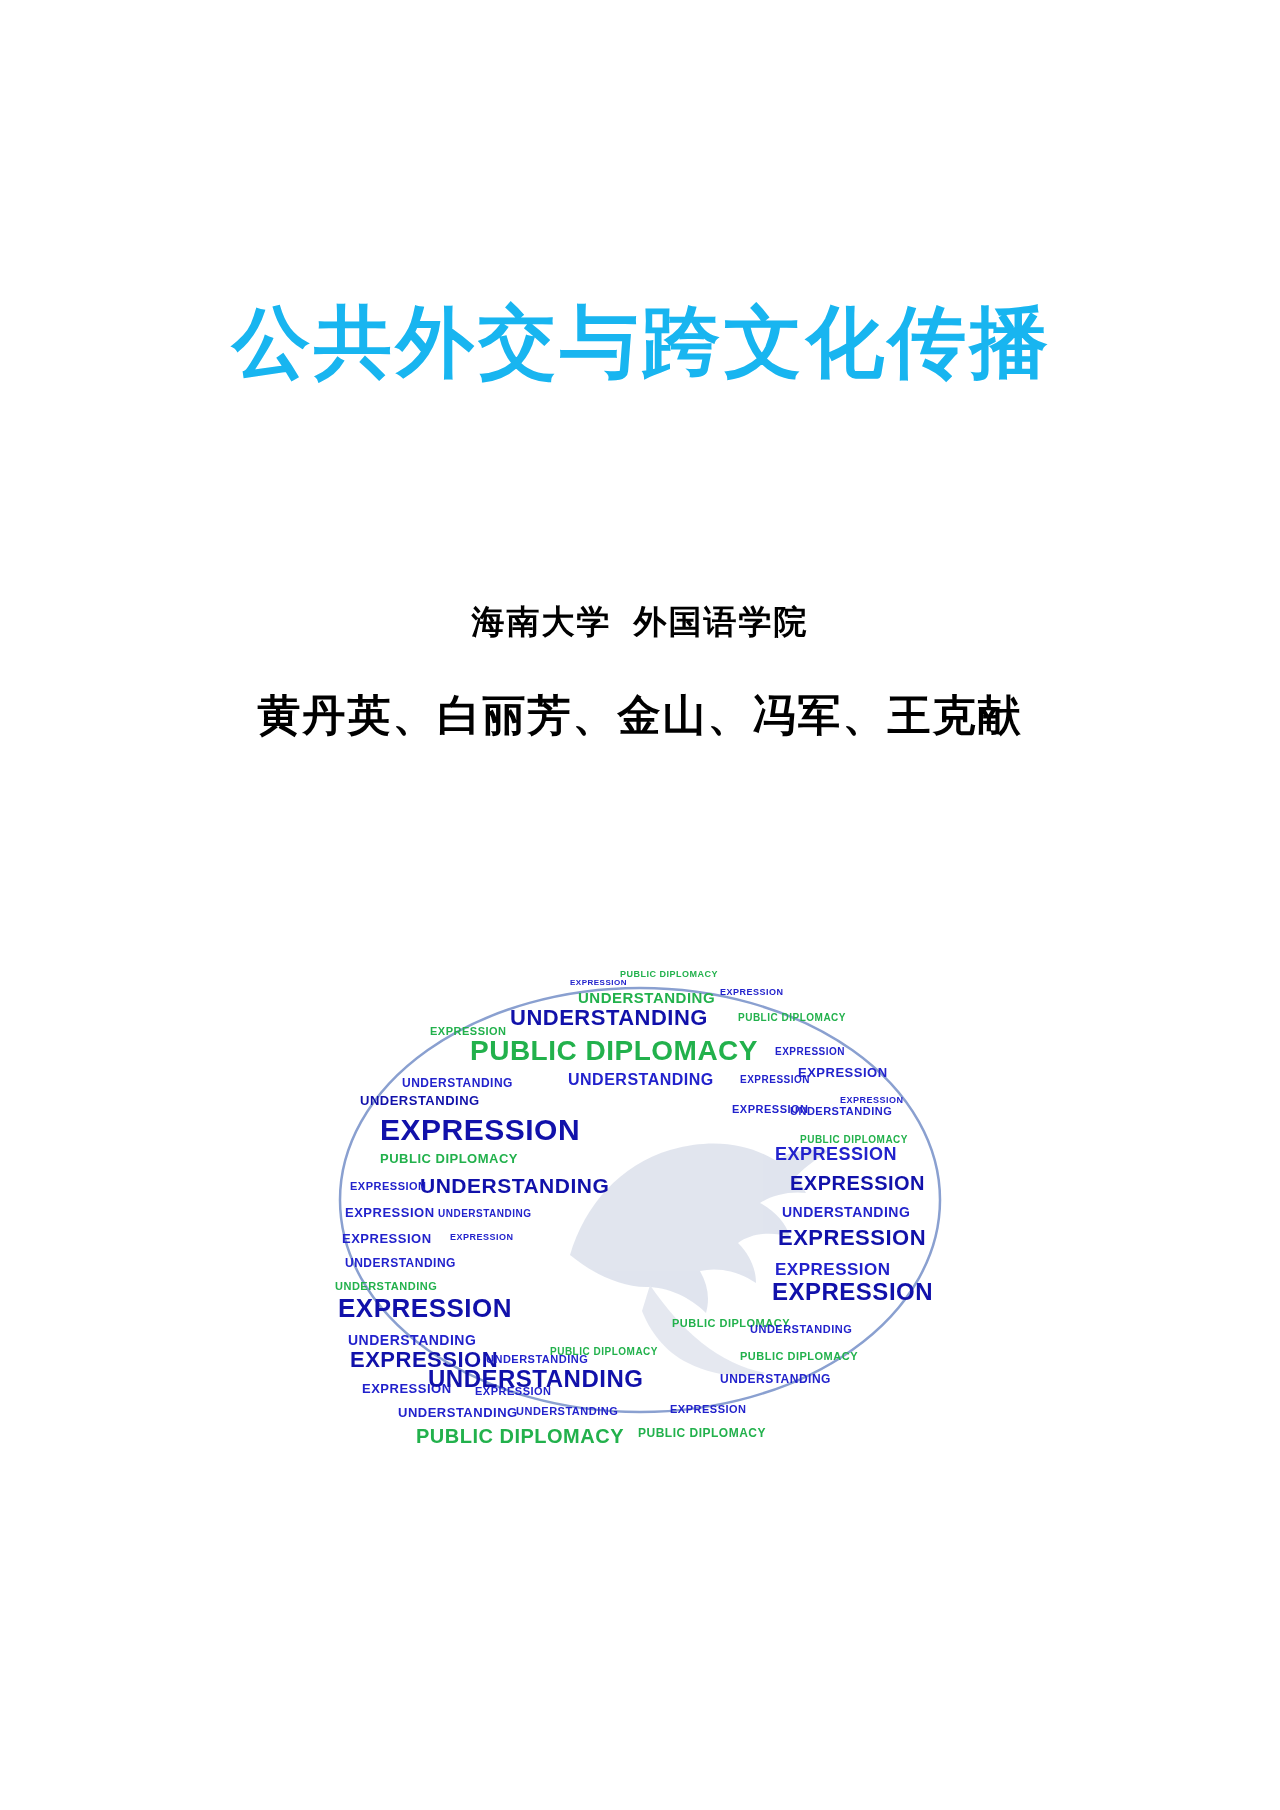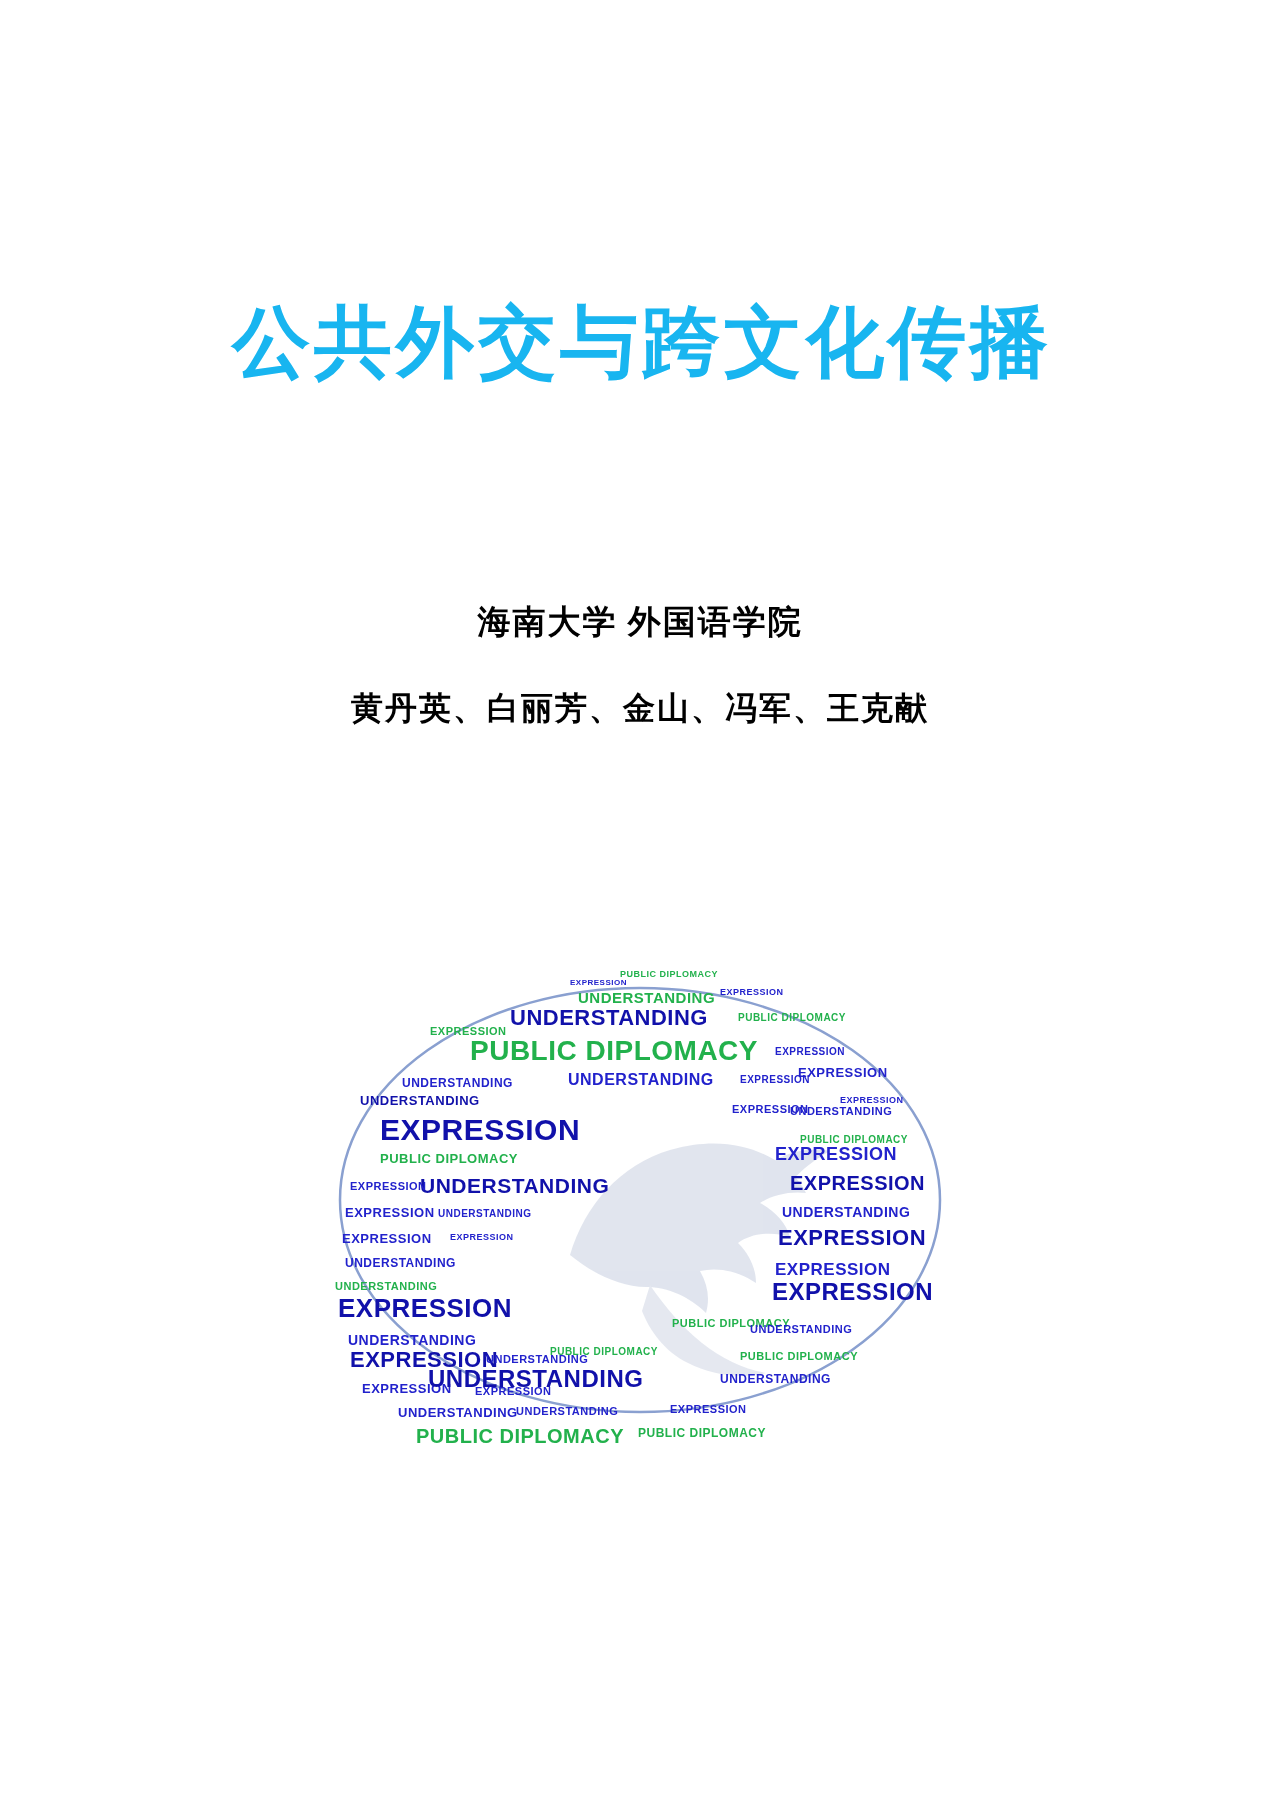--- a/index.html
+++ b/index.html
@@ -31,29 +31,29 @@
   }
   .subtitle-block {
     position: absolute;
     top: 600px;
     left: 0;
     width: 100%;
     text-align: center;
     color: #000000;
   }
   .sub-line {
-    font-family: Liberation Serif, serif;
+    font-family: Liberation Mono, monospace;
     font-size: 33px;
     font-weight: bold;
     letter-spacing: 2px;
     margin-bottom: 42px;
     text-align: center;
   }
   .sub-line.l3 {
-    font-size: 32px;
+    font-size: 43px;
     margin-bottom: 0;
   }
 
   
   .cloud-wrap {
     position: absolute;
     top: 955px;
     left: 50%;
     transform: translateX(-50%);
     width: 640px;

